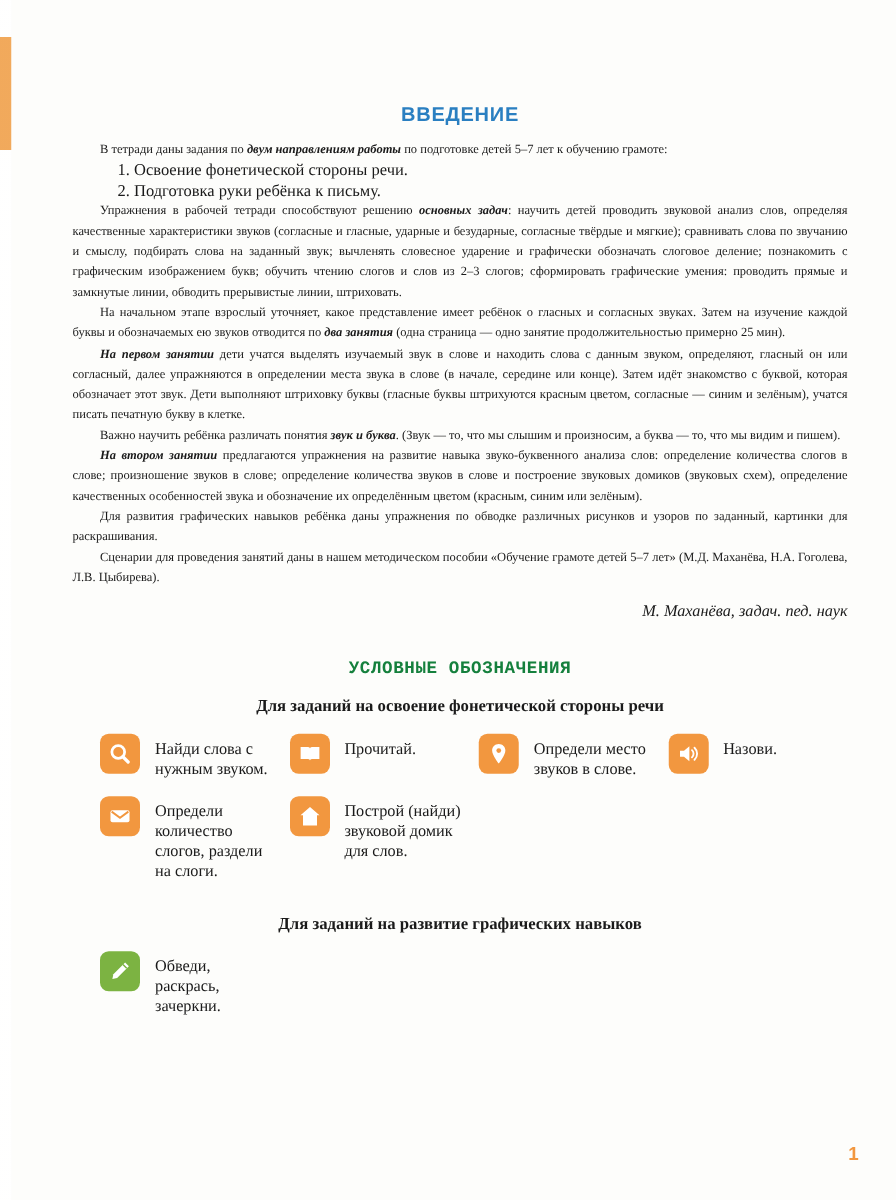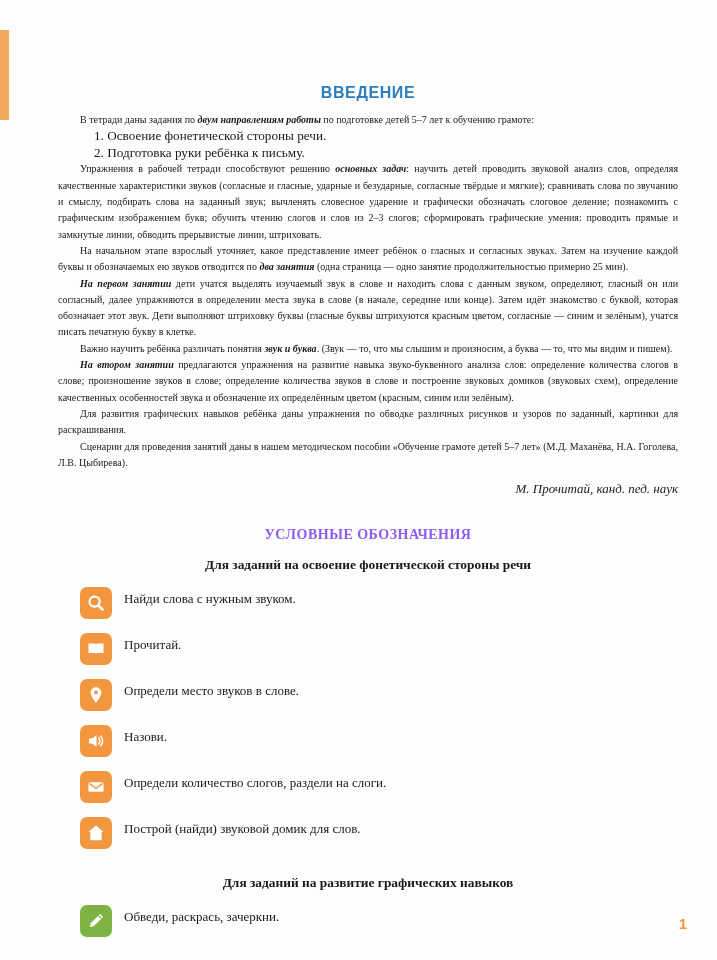--- a/index.html
+++ b/index.html
@@ -66,38 +66,38 @@
   }
   ol.points li { margin: 0; }
   b.bi { font-style: italic; font-weight: bold; }
   .sign {
     font-size: 13px;
     font-style: italic;
     text-align: right;
     margin-top: 10px;
   }
   h2.subtitle {
-    font-family: Liberation Serif, serif;
-    color: #8b5cf6;
+    font-family: Liberation Mono, monospace;
+    color: #15803d;
     font-size: 14px;
     font-weight: bold;
     letter-spacing: .5px;
     text-align: center;
     margin: 30px 0 14px 0;
   }
   h3.group {
     font-family: "Liberation Serif", serif;
     font-size: 13.4px;
     font-weight: bold;
     text-align: center;
     margin: 0 0 14px 0;
   }
   .legend-grid {
     display: grid;
-    grid-template-columns: 1fr;
+    grid-template-columns: 1fr 1fr 1fr 1fr;
     column-gap: 14px;
     row-gap: 14px;
     padding: 0 6px 0 22px;
   }
   .legend-item {
     display: flex;
     align-items: flex-start;
     gap: 12px;
   }
   .ic {
@@ -164,21 +164,21 @@
     </p>
 
     <p class="para">
       <b class="bi">На втором занятии</b><span> предлагаются упражнения на развитие навыка звуко-буквенного анализа слов: определение количества слогов в слове; произношение звуков в слове; определение количества звуков в слове и построение звуковых домиков (звуковых схем), определение качественных особенностей звука и обозначение их определённым цветом (красным, синим или зелёным).</span>
     </p>
 
     <p class="para">Для развития графических навыков ребёнка даны упражнения по обводке различных рисунков и узоров по заданный, картинки для раскрашивания.</p>
 
     <p class="para">Сценарии для проведения занятий даны в нашем методическом пособии «Обучение грамоте детей 5–7 лет» (М.Д. Маханёва, Н.А. Гоголева, Л.В. Цыбирева).</p>
 
-    <div class="sign">М. Прочитай, канд. пед. наук</div>
+    <div class="sign">М. Маханёва, задач. пед. наук</div>
 
     <h2 class="subtitle">УСЛОВНЫЕ ОБОЗНАЧЕНИЯ</h2>
 
     <h3 class="group">Для заданий на освоение фонетической стороны речи</h3>
 
     <div class="legend-grid">
 
       <div class="legend-item">
         <span class="ic orange">
           <svg width="20" height="20" viewBox="0 0 20 20">

